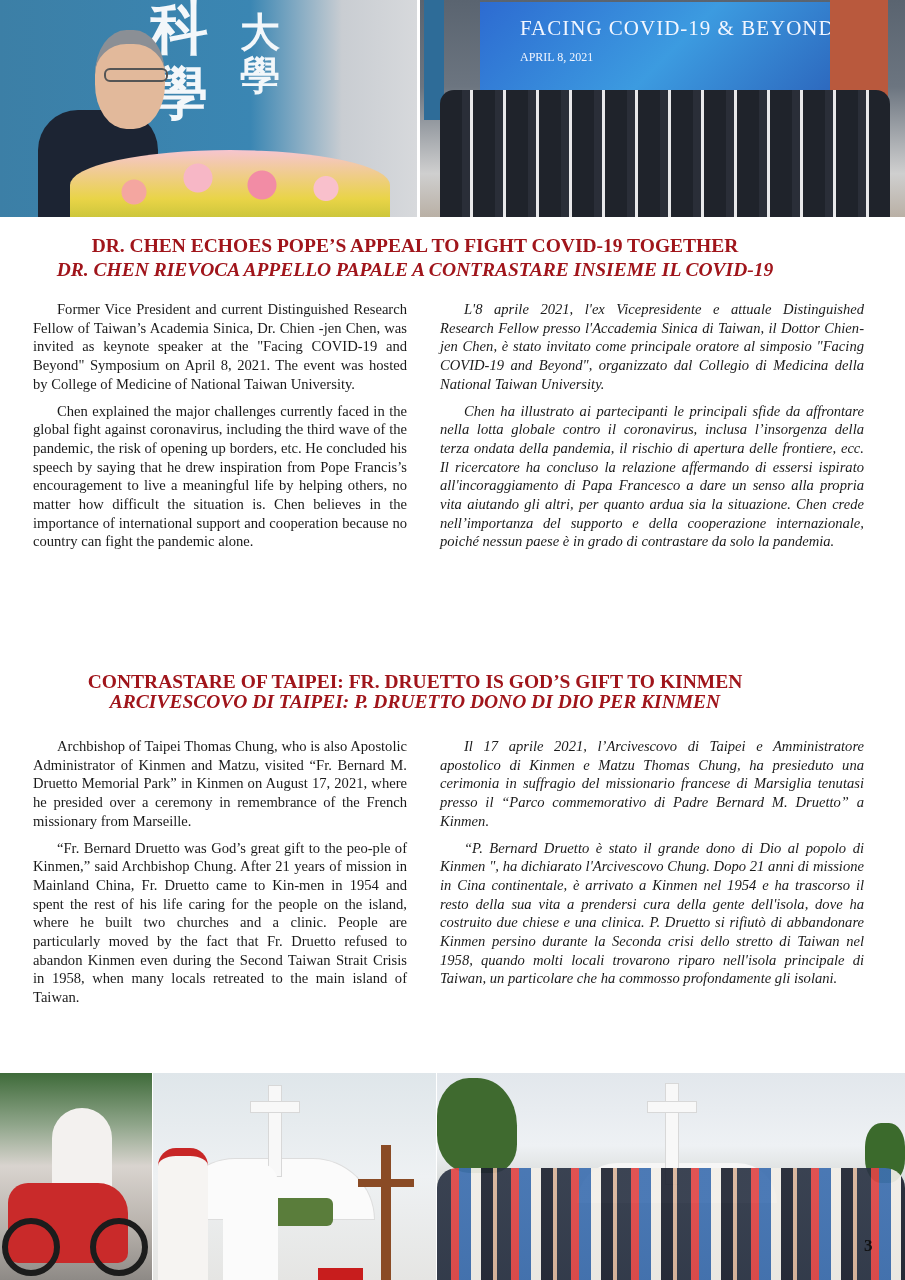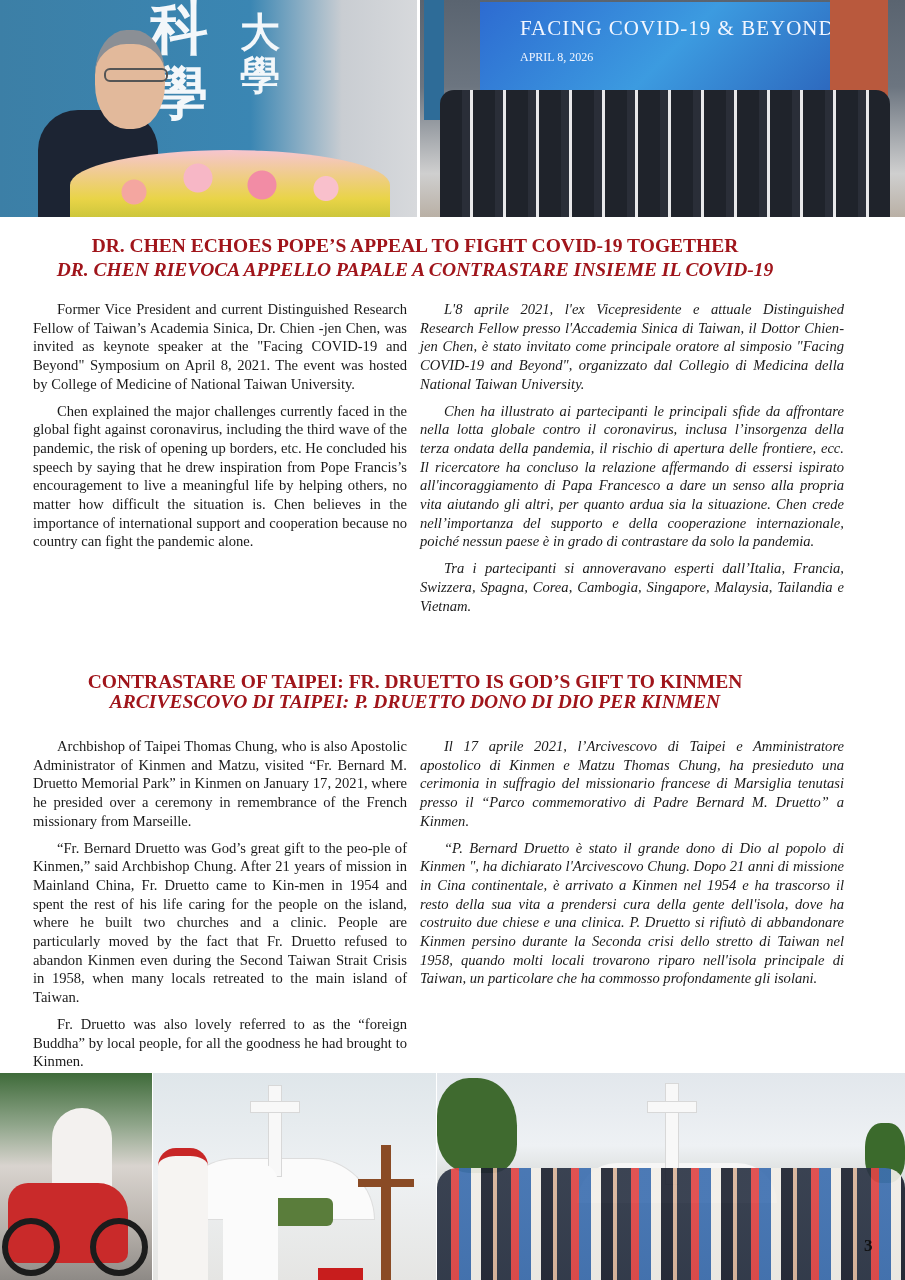--- a/index.html
+++ b/index.html
@@ -24,21 +24,21 @@
 
   
   .headline { position: absolute; left: 0; width: 830px; text-align: center; color: #a0151b; font-family: "Liberation Serif", serif; font-weight: bold; line-height: 1; }
   .headline.en { font-size: 19.5px; }
   .headline.it { font-size: 19.5px; font-style: italic; }
 
   
   .col { position: absolute; font-size: 14.6px; line-height: 18.7px; text-align: justify; }
   .col p { margin: 8px; text-indent: 24px; }
   .col.left { left: 25px; width: 390px; }
-  .col.right { left: 412px; width: 440px; font-style: italic; }
+  .col.right { left: 432px; width: 440px; font-style: italic; }
 
   
   #photo-motorbike { left: 0; top: 1073px; width: 152px; height: 207px; background: linear-gradient(180deg, #3f6b3a 0%, #8fa58a 25%, #d9d4cf 45%, #b7b1ab 75%, #8e8a86 100%); }
   #photo-motorbike .bike { position: absolute; left: 8px; top: 110px; width: 120px; height: 80px; background: #c92a2a; border-radius: 20px 30px 10px 10px; }
   #photo-motorbike .wheel1, #photo-motorbike .wheel2 { position: absolute; width: 46px; height: 46px; border: 6px solid #1c1c1c; border-radius: 50%; top: 145px; }
   #photo-motorbike .wheel1 { left: 2px; } #photo-motorbike .wheel2 { left: 90px; }
   #photo-motorbike .priest { position: absolute; left: 52px; top: 35px; width: 60px; height: 90px; background: #f3f1ef; border-radius: 30px 30px 6px 6px; }
 
   #photo-blessing { left: 153px; top: 1073px; width: 283px; height: 207px; background: linear-gradient(180deg, #dfe6ea 0%, #eef1f3 50%, #e5e5e3 100%); }
   #photo-blessing .cross-v { position: absolute; left: 115px; top: 12px; width: 12px; height: 90px; background: #f8f8f8; border: 1px solid #d8d8d8; }
@@ -72,47 +72,45 @@
   <div class="person-body"></div>
   <div class="person-head"></div>
   <div class="glasses"></div>
   <div class="flowers"></div>
 </div>
 
 <div class="photo" id="photo-symposium">
   <div class="left-banner"></div>
   <div class="screen">
     <span class="screen-title">FACING COVID-19 &amp; BEYOND</span>
-    <span class="screen-date">APRIL 8, 2026</span>
+    <span class="screen-date">APRIL 8, 2021</span>
   </div>
   <div class="right-banner"></div>
   <div class="crowd"></div>
 </div>
 
 <div class="headline en" style="top:236px;">DR. CHEN ECHOES POPE’S APPEAL TO FIGHT COVID-19 TOGETHER</div>
 <div class="headline it" style="top:260px;font-family:Liberation Serif, serif;">DR. CHEN RIEVOCA APPELLO PAPALE A CONTRASTARE INSIEME IL COVID-19</div>
 
 <div class="col left" style="top:292px;">
   <p>Former Vice President and current Distinguished Research Fellow of Taiwan’s Academia Sinica, Dr. Chien -jen Chen, was invited as keynote speaker at the "Facing COVID-19 and Beyond" Symposium on April 8, 2021. The event was hosted by College of Medicine of National Taiwan University.</p>
   <p>Chen explained the major challenges currently faced in the global fight against coronavirus, including the third wave of the pandemic, the risk of opening up borders, etc. He concluded his speech by saying that he drew inspiration from Pope Francis’s encouragement to live a meaningful life by helping others, no matter how difficult the situation is. Chen believes in the importance of international support and cooperation because no country can fight the pandemic alone.</p>
 </div>
 
 <div class="col right" style="top:292px;">
   <p>L'8 aprile 2021, l'ex Vicepresidente e attuale Distinguished Research Fellow presso l'Accademia Sinica di Taiwan, il Dottor Chien-jen Chen, è stato invitato come principale oratore al simposio "Facing COVID-19 and Beyond", organizzato dal Collegio di Medicina della National Taiwan University.</p>
   <p>Chen ha illustrato ai partecipanti le principali sfide da affrontare nella lotta globale contro il coronavirus, inclusa l’insorgenza della terza ondata della pandemia, il rischio di apertura delle frontiere, ecc. Il ricercatore ha concluso la relazione affermando di essersi ispirato all'incoraggiamento di Papa Francesco a dare un senso alla propria vita aiutando gli altri, per quanto ardua sia la situazione. Chen crede nell’importanza del supporto e della cooperazione internazionale, poiché nessun paese è in grado di contrastare da solo la pandemia.</p>
-  <p>Tra i partecipanti si annoveravano esperti dall’Italia, Francia, Swizzera, Spagna, Corea, Cambogia, Singapore, Malaysia, Tailandia e Vietnam.</p>
 </div>
 
 <div class="headline en" style="top:672px;">CONTRASTARE OF TAIPEI: FR. DRUETTO IS GOD’S GIFT TO KINMEN</div>
 <div class="headline it" style="top:692px;">ARCIVESCOVO DI TAIPEI: P. DRUETTO DONO DI DIO PER KINMEN</div>
 
 <div class="col left" style="top:729px;">
-  <p>Archbishop of Taipei Thomas Chung, who is also Apostolic Administrator of Kinmen and Matzu, visited “Fr. Bernard M. Druetto Memorial Park” in Kinmen on January 17, 2021, where he presided over a ceremony in remembrance of the French missionary from Marseille.</p>
+  <p>Archbishop of Taipei Thomas Chung, who is also Apostolic Administrator of Kinmen and Matzu, visited “Fr. Bernard M. Druetto Memorial Park” in Kinmen on August 17, 2021, where he presided over a ceremony in remembrance of the French missionary from Marseille.</p>
   <p>“Fr. Bernard Druetto was God’s great gift to the peo-ple of Kinmen,” said Archbishop Chung. After 21 years of mission in Mainland China, Fr. Druetto came to Kin-men in 1954 and spent the rest of his life caring for the people on the island, where he built two churches and a clinic. People are particularly moved by the fact that Fr. Druetto refused to abandon Kinmen even during the Second Taiwan Strait Crisis in 1958, when many locals retreated to the main island of Taiwan.</p>
-  <p>Fr. Druetto was also lovely referred to as the “foreign Buddha” by local people, for all the goodness he had brought to Kinmen.</p>
 </div>
 
 <div class="col right" style="top:729px;">
   <p>Il 17 aprile 2021, l’Arcivescovo di Taipei e Amministratore apostolico di Kinmen e Matzu Thomas Chung, ha presieduto una cerimonia in suffragio del missionario francese di Marsiglia tenutasi presso il “Parco commemorativo di Padre Bernard M. Druetto” a Kinmen.</p>
   <p>“P. Bernard Druetto è stato il grande dono di Dio al popolo di Kinmen ", ha dichiarato l'Arcivescovo Chung. Dopo 21 anni di missione in Cina continentale, è arrivato a Kinmen nel 1954 e ha trascorso il resto della sua vita a prendersi cura della gente dell'isola, dove ha costruito due chiese e una clinica. P. Druetto si rifiutò di abbandonare Kinmen persino durante la Seconda crisi dello stretto di Taiwan nel 1958, quando molti locali trovarono riparo nell'isola principale di Taiwan, un particolare che ha commosso profondamente gli isolani.</p>
 </div>
 
 <div class="photo" id="photo-motorbike">
   <div class="priest"></div>
   <div class="bike"></div>

